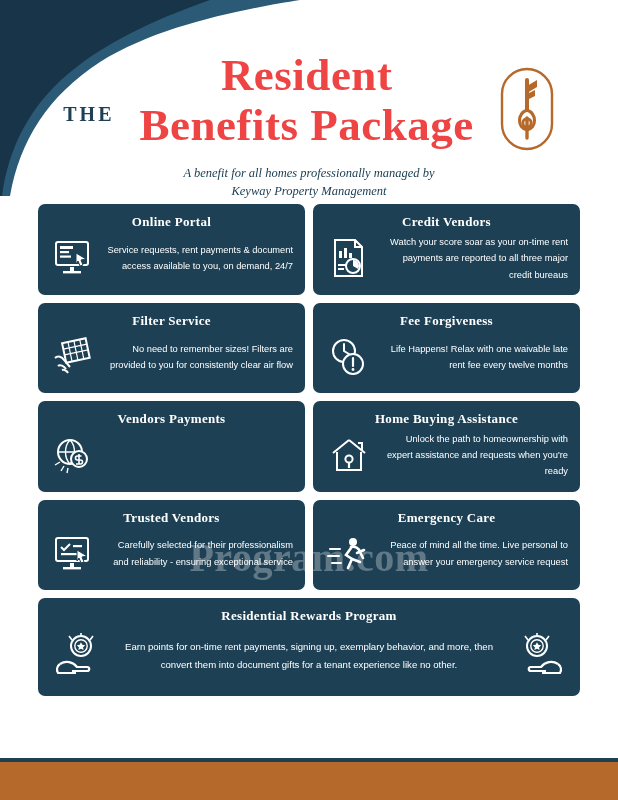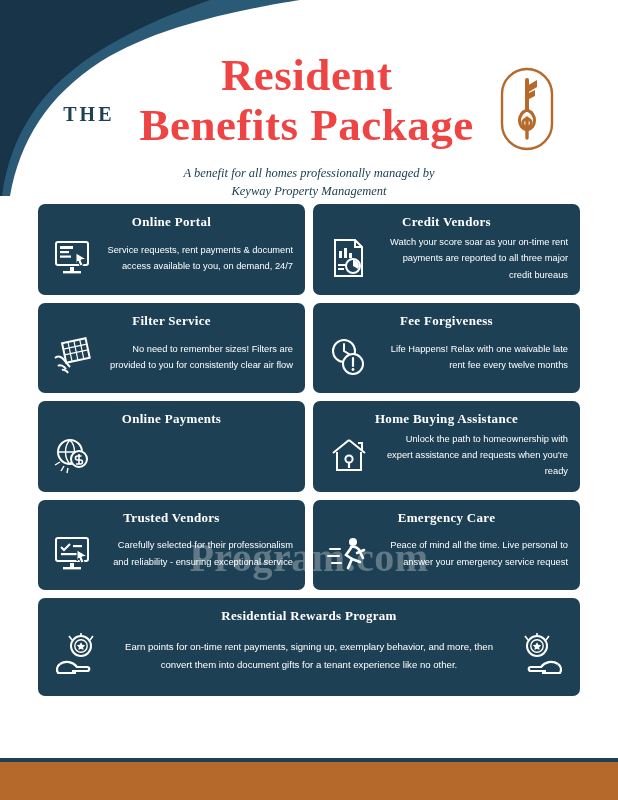--- a/index.html
+++ b/index.html
@@ -239,21 +239,21 @@
             <circle cx="26" cy="28" r="10" fill="#1d4054" stroke="#fff" stroke-width="2"></circle>
             <path d="M26 22 L26 30" stroke="#fff" stroke-width="2.2" stroke-linecap="round"></path>
             <circle cx="26" cy="33.5" r="1.4" fill="#fff"></circle>
           </svg>
         </div>
         <div class="card-text">Life Happens! Relax with one waivable late rent fee every twelve months</div>
       </div>
     </div>
 
     <div class="card">
-      <div class="card-title">Online Payments</div>
+      <div class="card-title">Vendors Payments</div>
       <div class="card-body">
         <div class="card-icon">
           <svg width="44" height="42" viewBox="0 0 44 42">
             <circle cx="18" cy="18" r="12" fill="none" stroke="#fff" stroke-width="2"></circle>
             <path d="M6 18 h24 M18 6 c6 6 6 18 0 24 M18 6 c-6 6 -6 18 0 24" fill="none" stroke="#fff" stroke-width="1.4"></path>
             <circle cx="27" cy="25" r="8" fill="#1d4054" stroke="#fff" stroke-width="2"></circle>
             <path d="M27 20 v10 M29.5 22 h-4 a2 2 0 0 0 0 4 h3 a2 2 0 0 1 0 4 h-4.5" fill="none" stroke="#fff" stroke-width="1.6"></path>
             <path d="M12 32 l-3 5 M16 34 l-1 5 M8 28 l-5 3" stroke="#fff" stroke-width="1.4"></path>
           </svg>
         </div>

